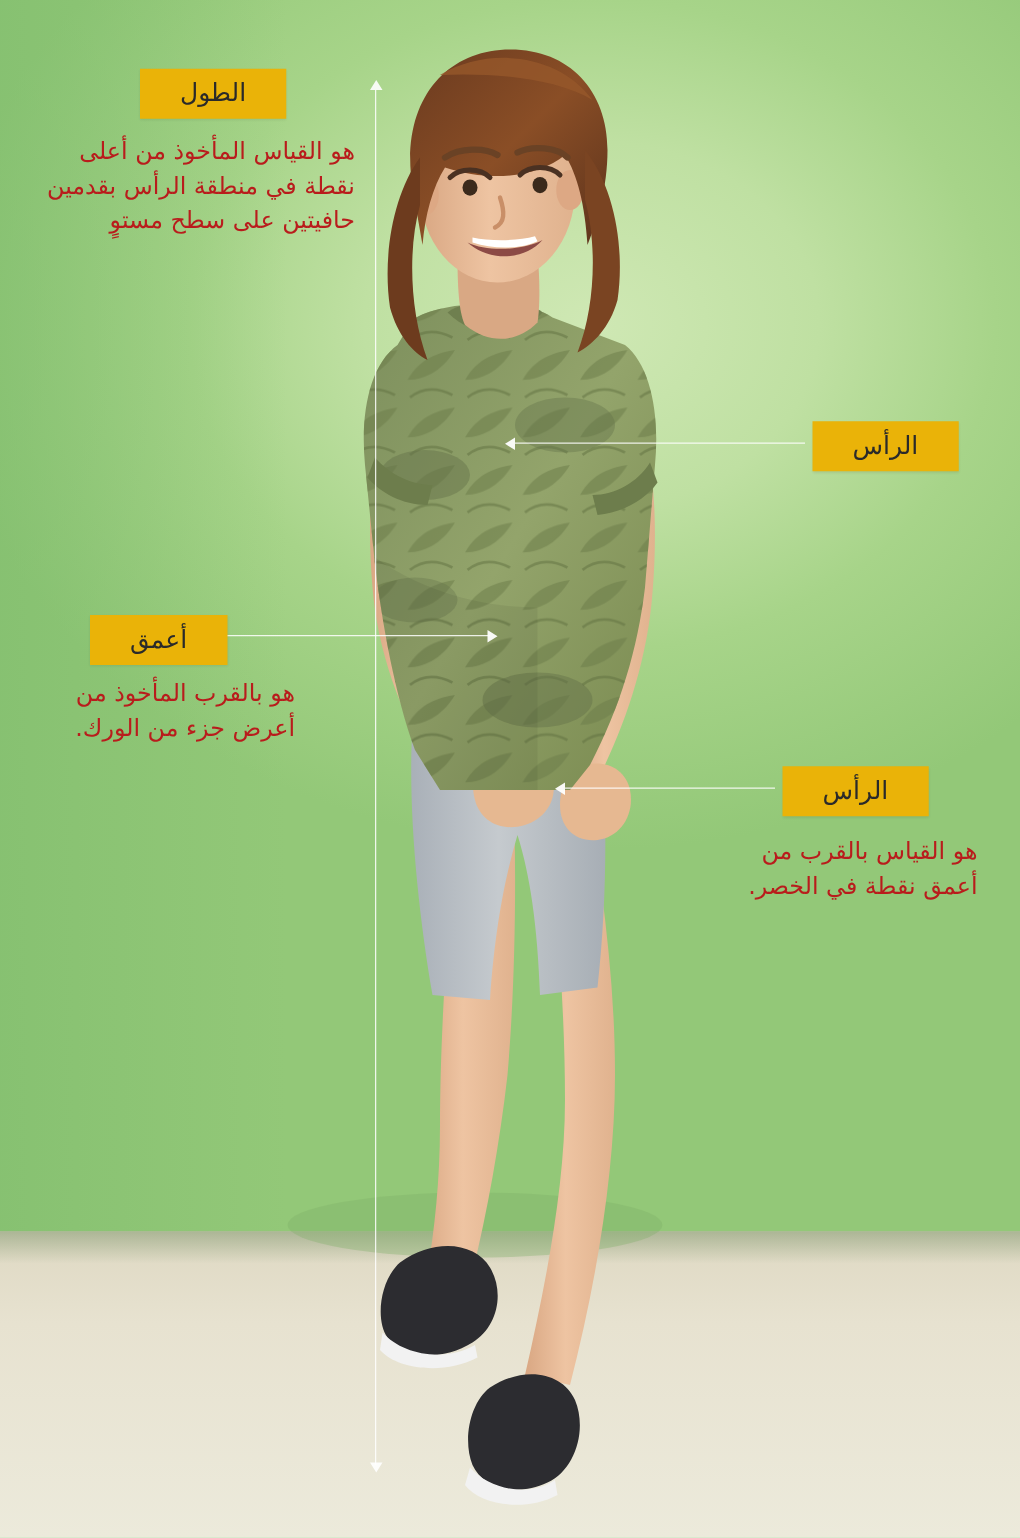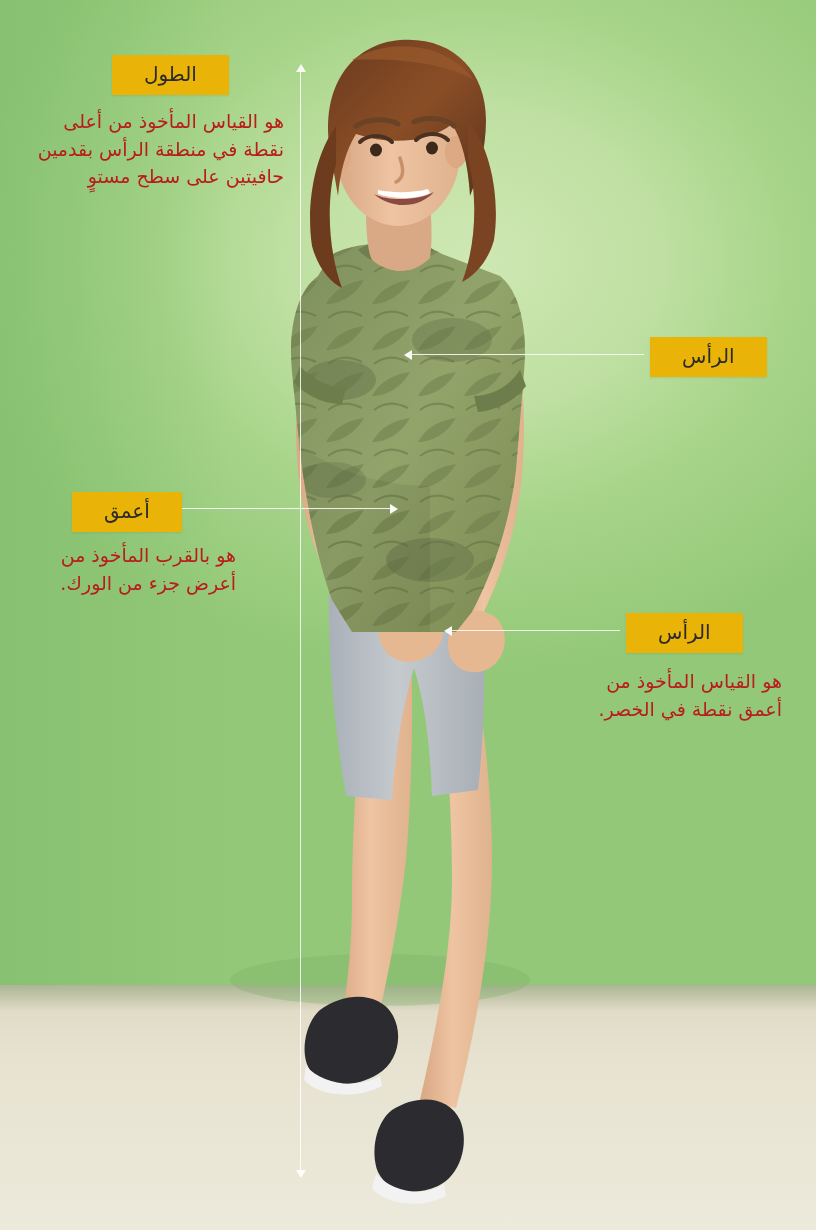--- a/index.html
+++ b/index.html
@@ -251,15 +251,15 @@
 
   <div id="chip-height" class="label-chip">الطول</div>
   <div id="desc-height" class="desc">هو القياس المأخوذ من أعلى نقطة في منطقة الرأس بقدمين حافيتين على سطح مستوٍ</div>
 
   <div id="chip-chest" class="label-chip">الرأس</div>
 
   <div id="chip-hip" class="label-chip">أعمق</div>
   <div id="desc-hip" class="desc">هو بالقرب المأخوذ من أعرض جزء من الورك.</div>
 
   <div id="chip-waist" class="label-chip">الرأس</div>
-  <div id="desc-waist" class="desc">هو القياس المأخوذ من أعمق نقطة في الخصر.</div>
+  <div id="desc-waist" class="desc">هو القياس بالقرب من أعمق نقطة في الخصر.</div>
 
 </div>
 
 </body></html>

